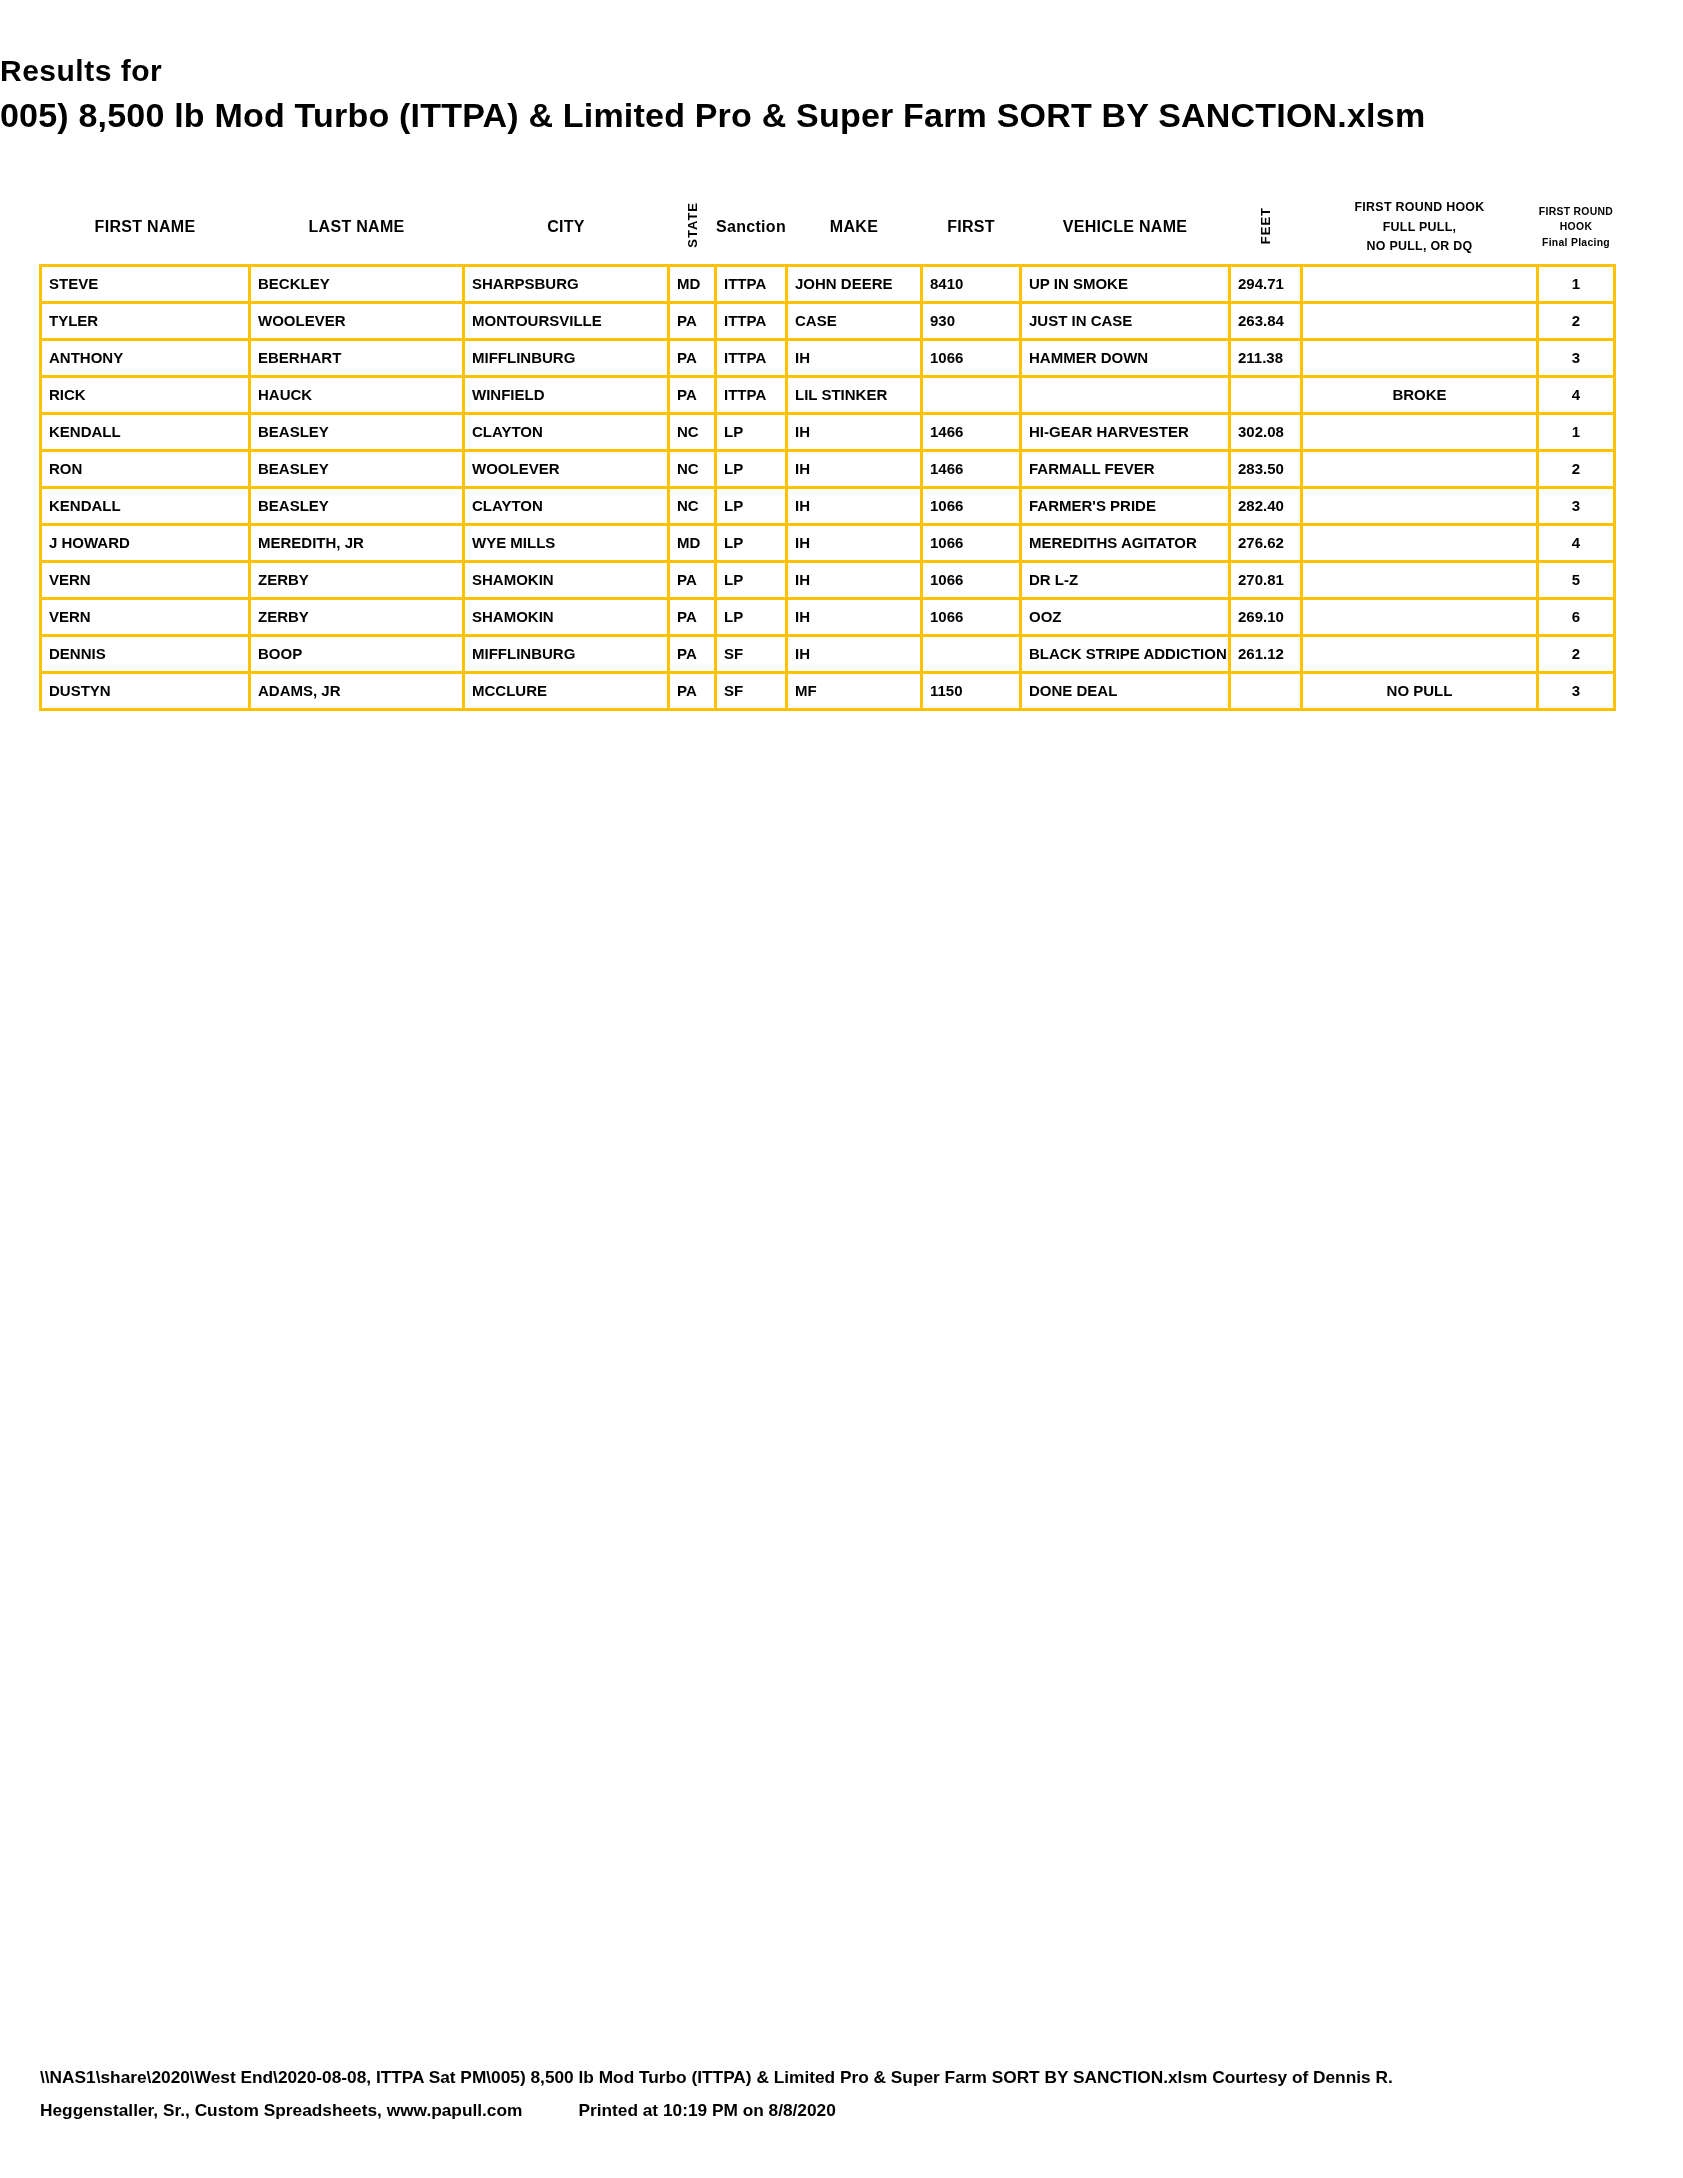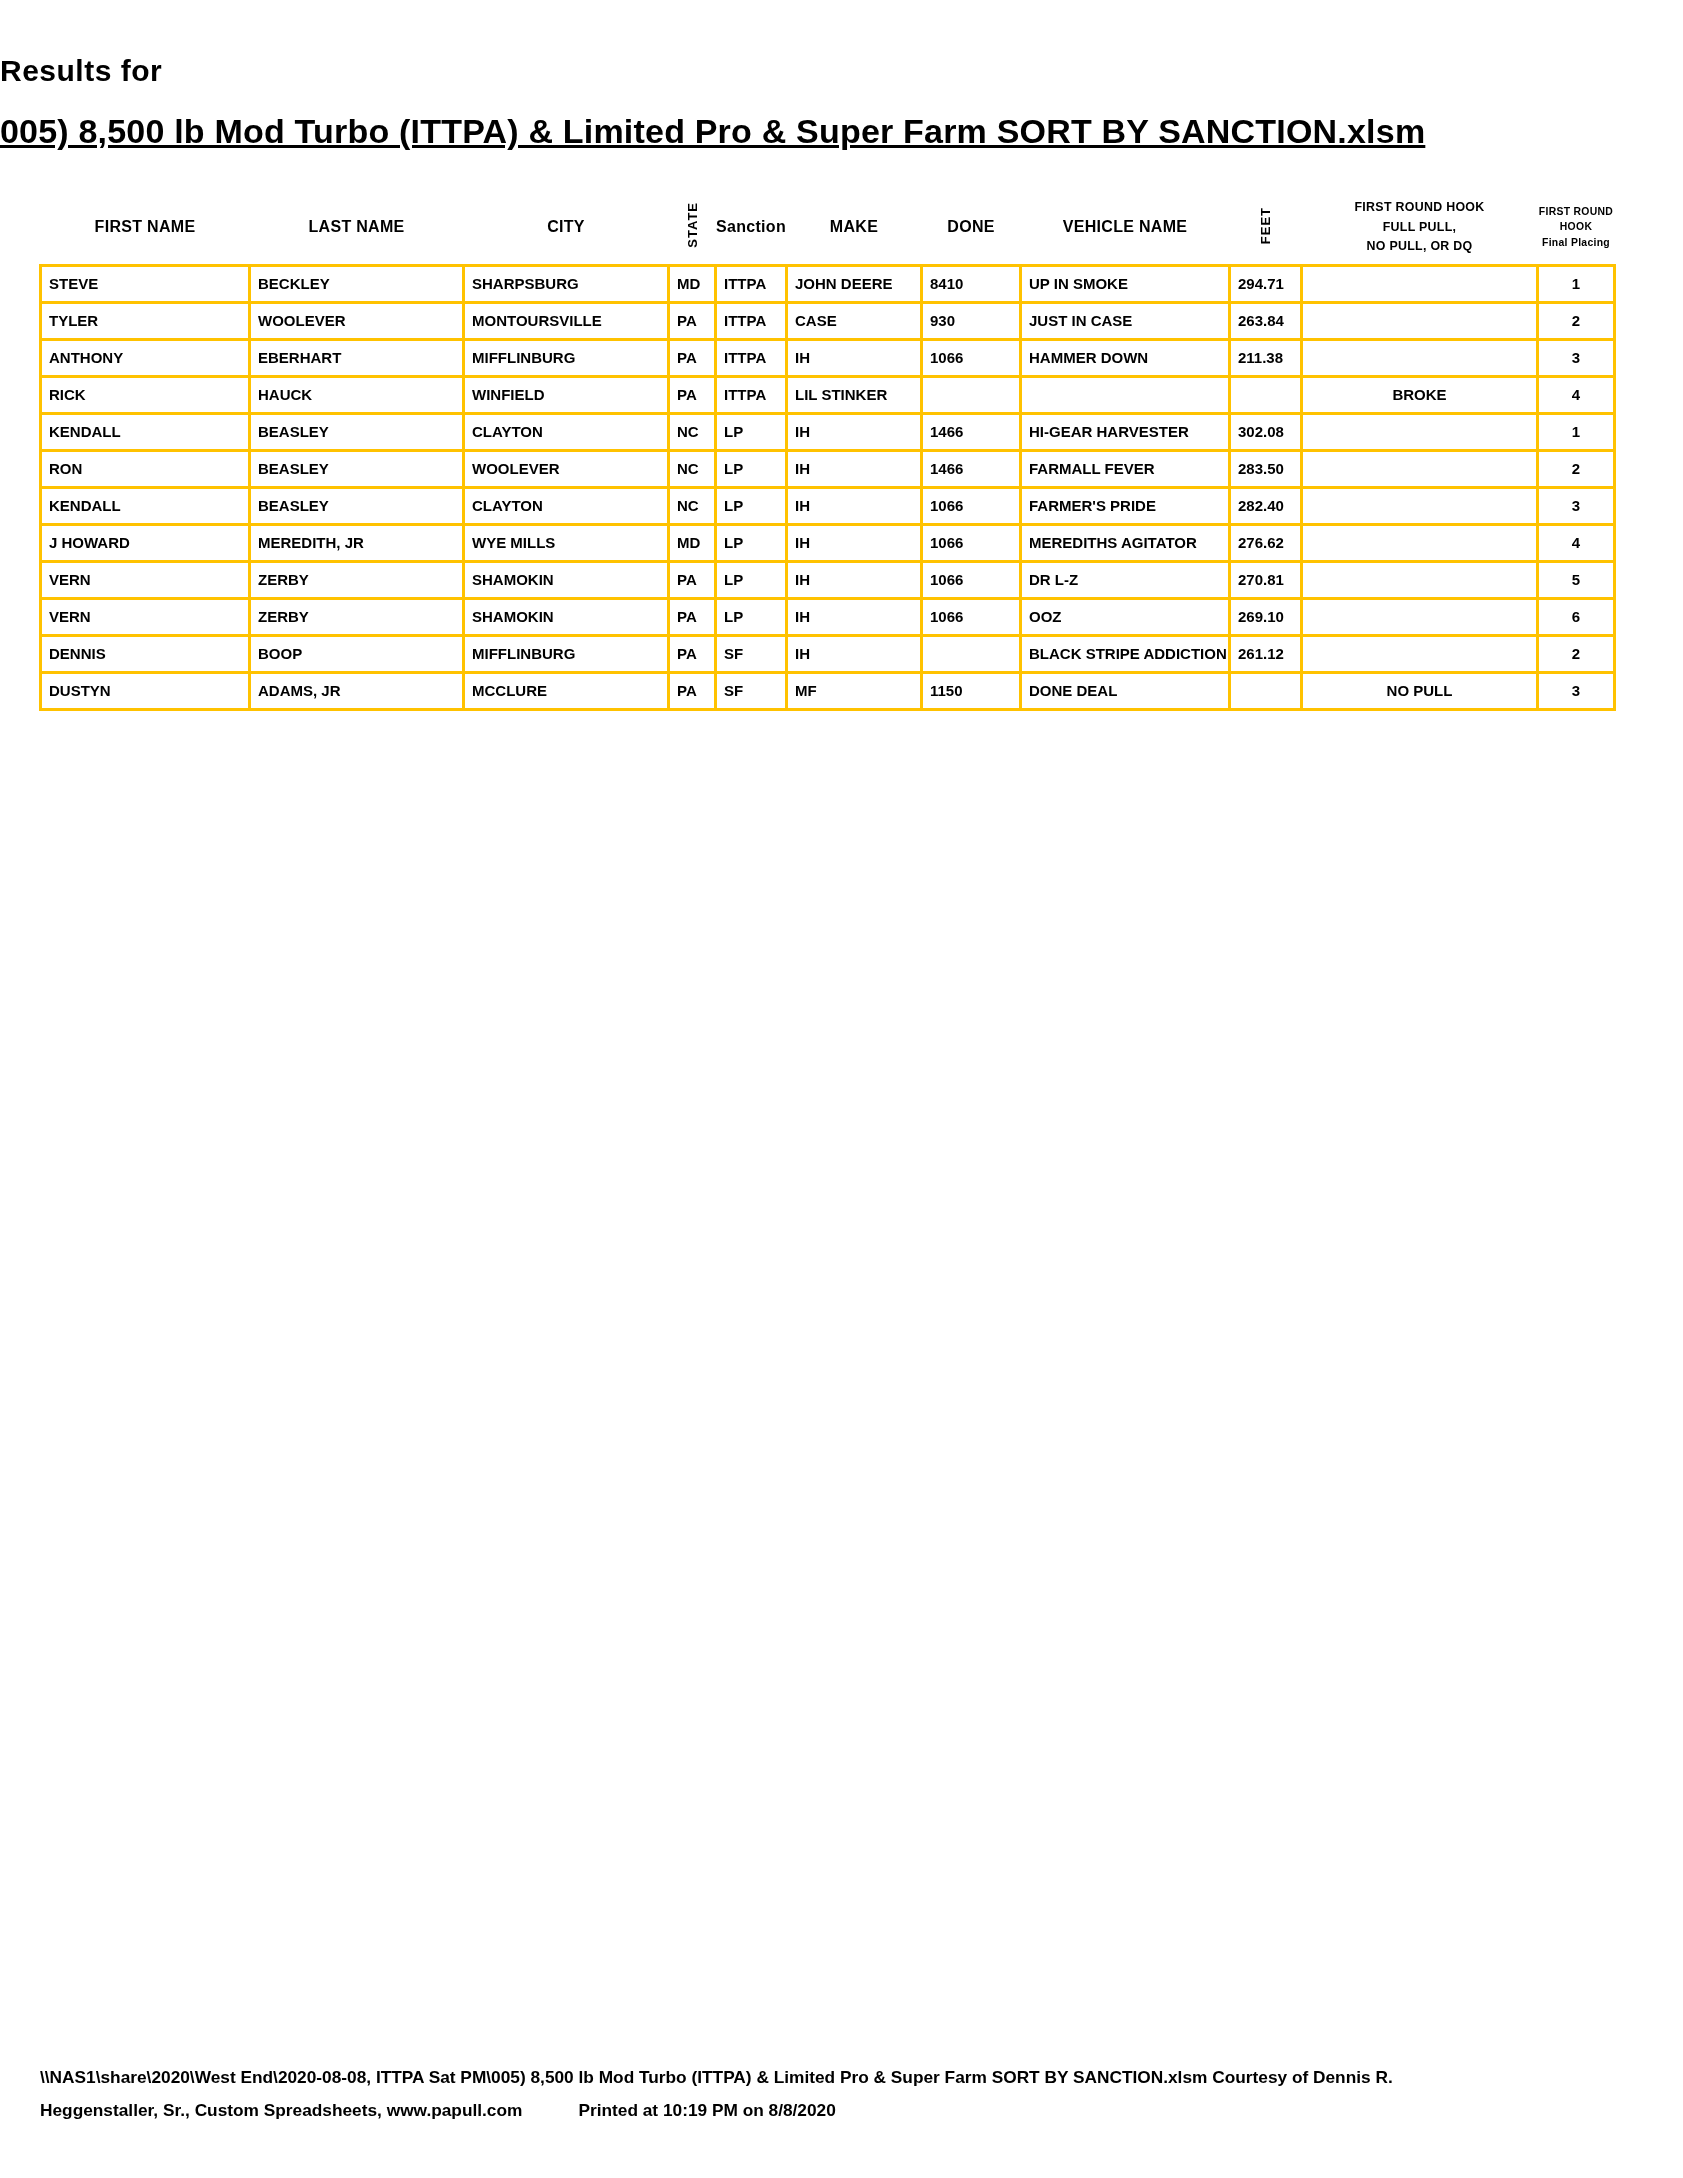--- a/index.html
+++ b/index.html
@@ -8,21 +8,21 @@
     width: 1683px; height: 2178px;
     position: relative;
     font-family: "Liberation Sans", sans-serif;
     color: #000;
     overflow: hidden;
   }
   :root { --grid: #FFC200; }
 
   .title-block { position: absolute; top: 0; left: 0; width: 1683px; text-align: left; }
   .title-line1 { margin-top: 54px; font-size: 30px; font-weight: bold; letter-spacing: 0.5px; }
-  .title-line2 { margin-top: 24px; font-size: 34px; font-weight: bold; letter-spacing: 0.2px; text-decoration: underline; }
+  .title-line2 { margin-top: 8px; font-size: 34px; font-weight: bold; letter-spacing: 0.2px; }
 
   .results-table {
     position: absolute; left: 39px; top: 191px;
     border-collapse: collapse; table-layout: fixed;
     width: 1573px;
   }
   .results-table th {
     border: none; height: 74px; vertical-align: middle;
     text-align: center; font-weight: bold; font-size: 16px;
     padding: 0; letter-spacing: 0.3px;
@@ -76,21 +76,21 @@
       <col style="width:77px">
   </colgroup>
   <thead>
     <tr>
       <th><span>FIRST NAME</span></th>
       <th><span>LAST NAME</span></th>
       <th><span>CITY</span></th>
       <th><span class="v-text">STATE</span></th>
       <th class="th-small"><span>Sanction</span></th>
       <th><span>MAKE</span></th>
-      <th><span>DONE</span></th>
+      <th><span>FIRST</span></th>
       <th><span>VEHICLE NAME</span></th>
       <th><span class="v-text">FEET</span></th>
       <th class="hook-lines">
         <div>FIRST ROUND HOOK</div>
         <div>FULL PULL,</div>
         <div>NO PULL, OR DQ</div>
       </th>
       <th class="placing-lines">
         <div>FIRST ROUND</div>
         <div>HOOK</div>

